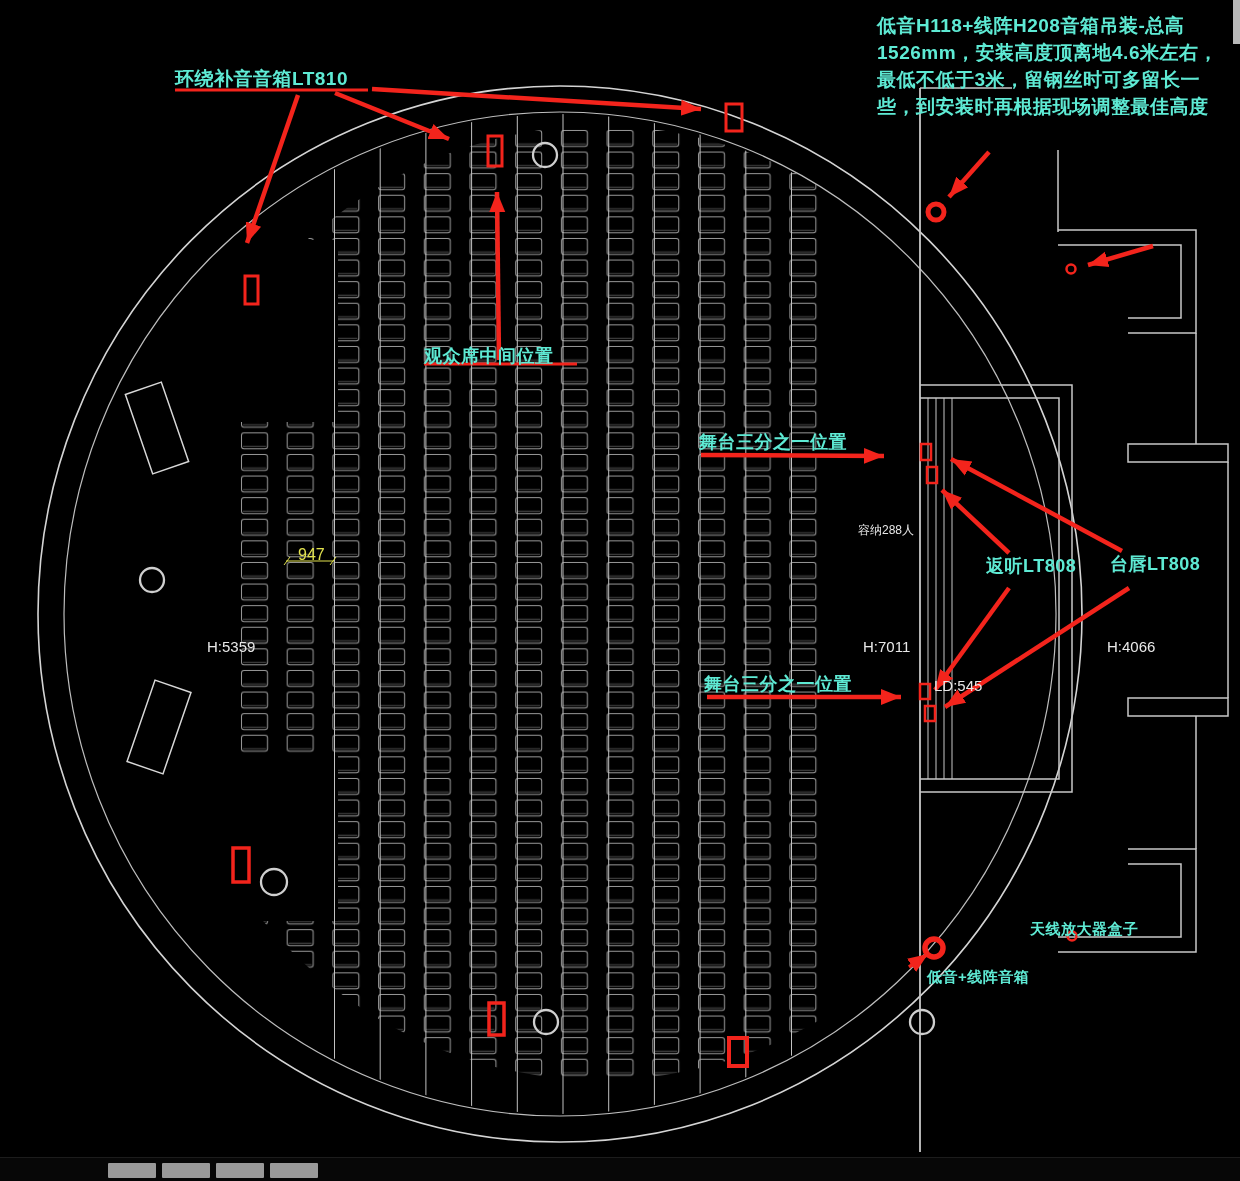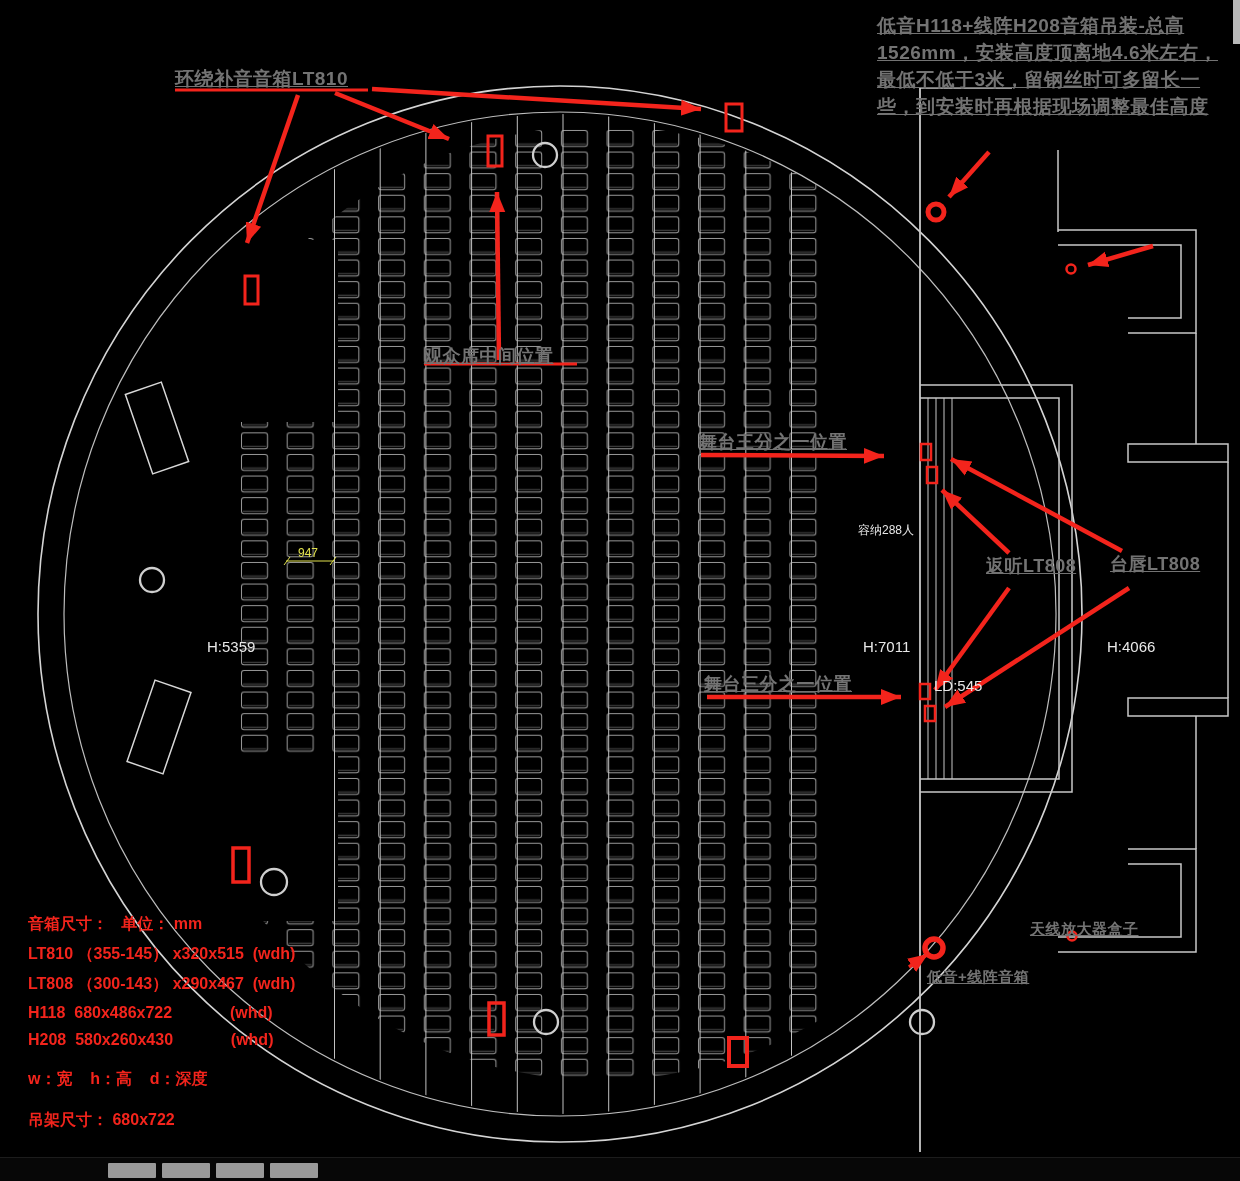--- a/index.html
+++ b/index.html
@@ -1,19 +1,19 @@
 <!DOCTYPE html>
 <html><head>
 <meta charset="utf-8">
 <style>
   html,body{margin:0;padding:0;background:#000;}
   .canvas{position:relative;width:1240px;height:1181px;background:#000;overflow:hidden;
           font-family:"Liberation Sans",sans-serif;}
   .canvas svg{position:absolute;left:0;top:0;z-index:1;}
-  .lbl{position:absolute;z-index:2;color:#737373;font-weight:700;letter-spacing:.5px;text-decoration:underline;}
+  .lbl{position:absolute;z-index:2;color:#5eead4;font-weight:700;letter-spacing:.5px;}
   .wlbl{position:absolute;z-index:2;color:#e8e8e8;font-weight:400;}
   .ylbl{position:absolute;z-index:2;color:#e2e24e;font-weight:400;}
   .pre{white-space:pre;}
   .specs{position:absolute;left:28px;top:914px;z-index:2;color:#f3241c;font-size:16px;font-weight:600;}
   .specs div{margin-bottom:9px;}
   .specs .gap{margin-top:20px;}
   .taskbar{position:absolute;left:0;top:1157px;width:1240px;height:24px;background:#070707;
            border-top:1px solid #1c1c1c;z-index:3;}
   .tb-item{position:absolute;top:5px;width:48px;height:15px;background:#9a9a9a;border-radius:1px;}
   .scrollstrip{position:absolute;right:0;top:0;width:7px;height:44px;background:#b9b9b9;z-index:3;}
@@ -150,31 +150,22 @@
   <div class="lbl" style="left:1110px;top:552px;font-size:18px;">台唇LT808</div>
   <div class="lbl" style="left:884px;top:968px;font-size:15px;font-weight:600;margin-left:43px;">低音+线阵音箱</div>
   <div class="lbl" style="left:1030px;top:920px;font-size:15px;font-weight:600;">天线放大器盒子</div>
 
   <div class="wlbl" style="left:830px;top:522px;font-size:12px;margin-left:28px;">容纳288人</div>
   <div class="wlbl" style="left:207px;top:638px;font-size:15px;text-align:right;">H:5359</div>
   <div class="wlbl" style="left:863px;top:638px;font-size:15px;">H:7011</div>
   <div class="wlbl" style="left:934px;top:638px;font-size:15px;margin-top:39px;">LD:545</div>
   <div class="wlbl" style="left:1107px;top:638px;font-size:15px;">H:4066</div>
 
-  <div class="ylbl" style="left:298px;top:546px;font-size:12px;text-align:center;">947</div>
+  <div class="ylbl" style="left:298px;top:546px;font-size:16px;text-align:center;">947</div>
 
-  <div class="specs">
-    <div class="pre">音箱尺寸：   单位： mm</div>
-    <div class="pre">LT810 （355-145） x320x515  (wdh)</div>
-    <div class="pre">LT808 （300-143） x290x467  (wdh)</div>
-    <div class="pre">H118  680x486x722             (whd)</div>
-    <div class="pre">H208  580x260x430             (whd)</div>
-    <div class="pre gap">w：宽    h：高    d：深度</div>
-    <div class="pre gap">吊架尺寸： 680x722</div>
-  </div>
 
   <div class="taskbar">
     <div class="tb-item" style="left:108px;"></div>
     <div class="tb-item" style="left:162px;"></div>
     <div class="tb-item" style="left:216px;"></div>
     <div class="tb-item" style="left:270px;"></div>
   </div>
 
   <div class="scrollstrip"></div>
 

